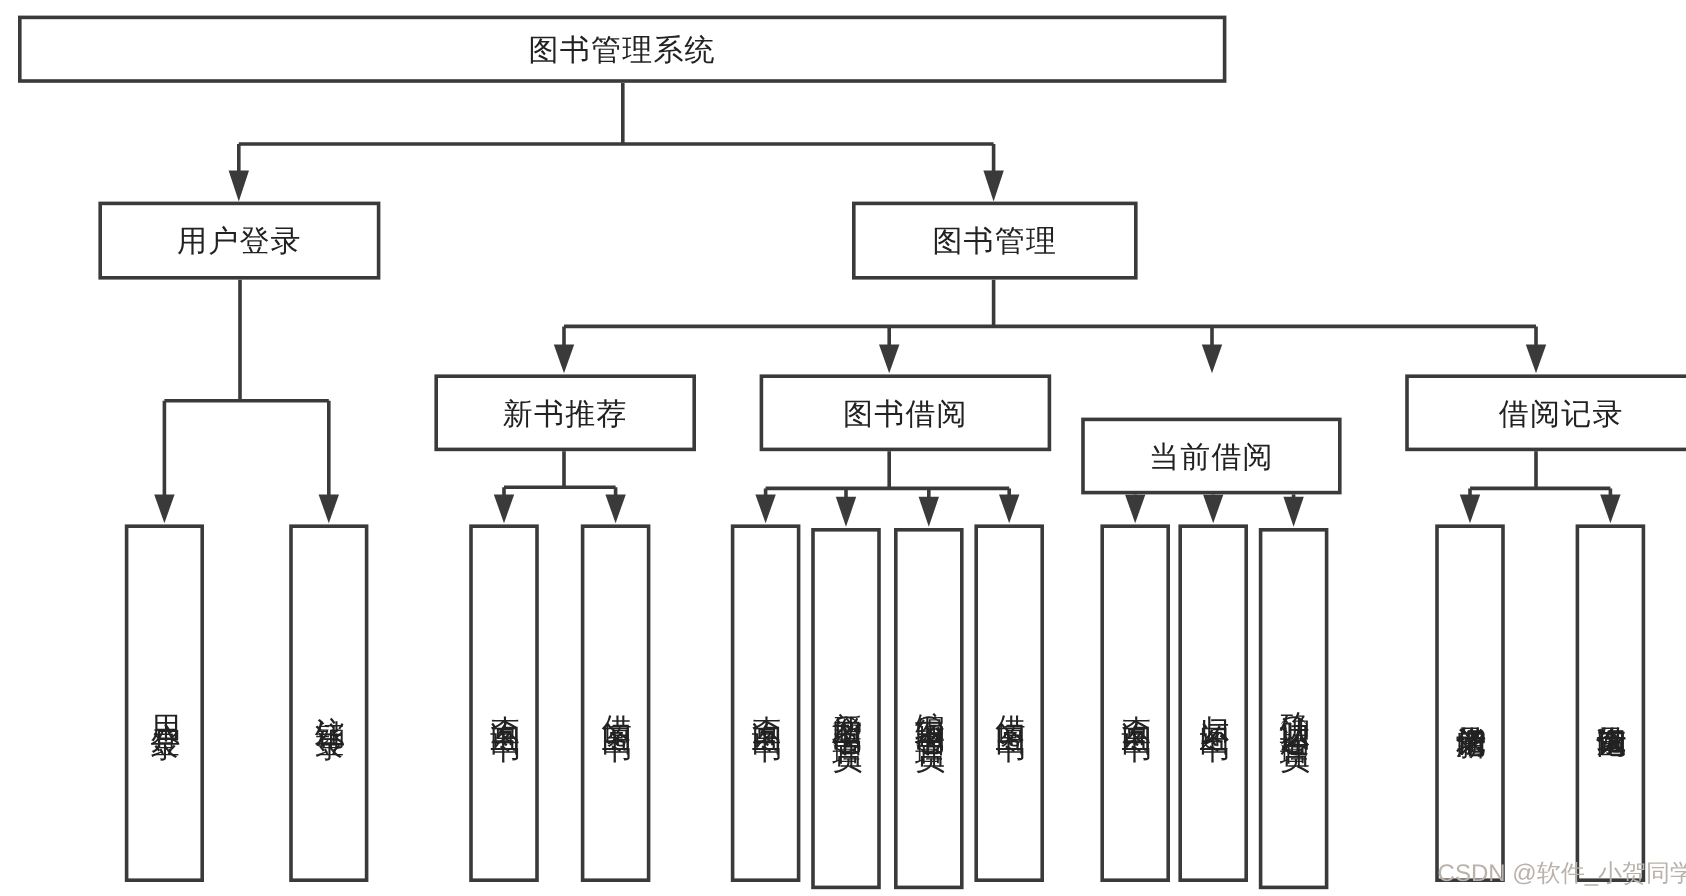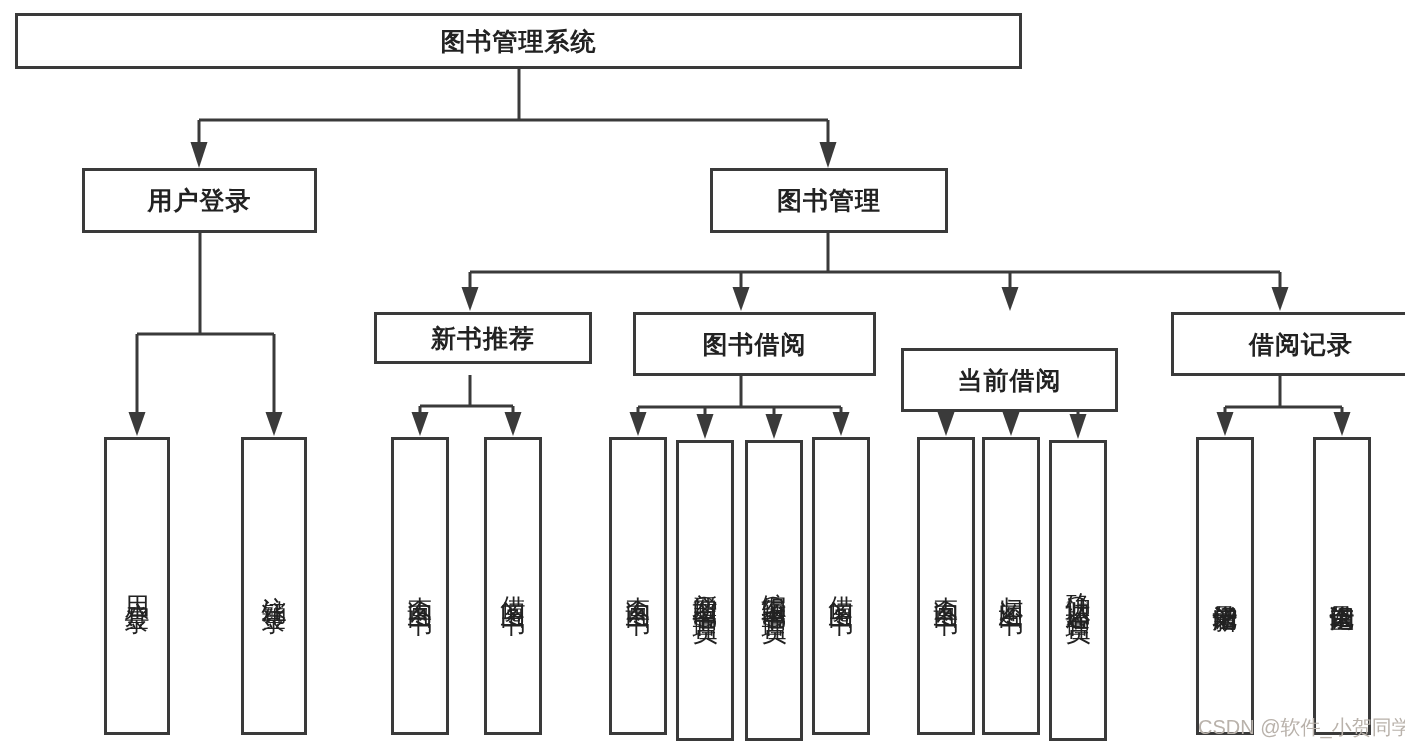--- a/index.html
+++ b/index.html
@@ -5,21 +5,21 @@
   html,body{margin:0;padding:0;background:#ffffff;}
   #stage{
     position:relative;width:1405px;height:747px;background:#ffffff;overflow:hidden;
     font-family:"Liberation Sans",sans-serif;
   }
   #wires{position:absolute;left:0;top:0;z-index:1;}
   .node{
     position:absolute;box-sizing:border-box;background:#ffffff;
     border:3px solid #3a3a3a;color:#222222;z-index:2;
     display:flex;align-items:center;justify-content:center;
-    font-size:25px;letter-spacing:1px;font-weight:700;
+    font-size:25px;letter-spacing:1px;font-weight:400;
   }
   .leaf{font-weight:500;}
   .vtext{
     writing-mode:vertical-rl;text-orientation:mixed;
     letter-spacing:5px;line-height:1;display:block;
   }
   .v6{letter-spacing:0px;}
   .v9{letter-spacing:4px;}
   #watermark{
     position:absolute;z-index:5;color:#b9b2ab;font-size:20px;
@@ -75,21 +75,21 @@
     <span>图书管理系统</span>
   </div>
 
   <div class="node" style="left:82px;top:168px;width:235px;height:65px;">
     <span>用户登录</span>
   </div>
   <div class="node" style="left:710px;top:168px;width:238px;height:65px;">
     <span>图书管理</span>
   </div>
 
-  <div class="node" style="left:374px;top:312px;width:218px;height:52px;align-items:center;">
+  <div class="node" style="left:362px;top:312px;width:218px;height:64px;align-items:center;">
     <span>新书推荐</span>
   </div>
   <div class="node" style="left:633px;top:312px;width:243px;height:64px;">
     <span>图书借阅</span>
   </div>
   <div class="node" style="left:901px;top:312px;width:217px;height:64px;margin-top:36px;">
     <span>当前借阅</span>
   </div>
   <div class="node" style="left:1171px;top:312px;width:260px;height:64px;">
     <span>借阅记录</span>

